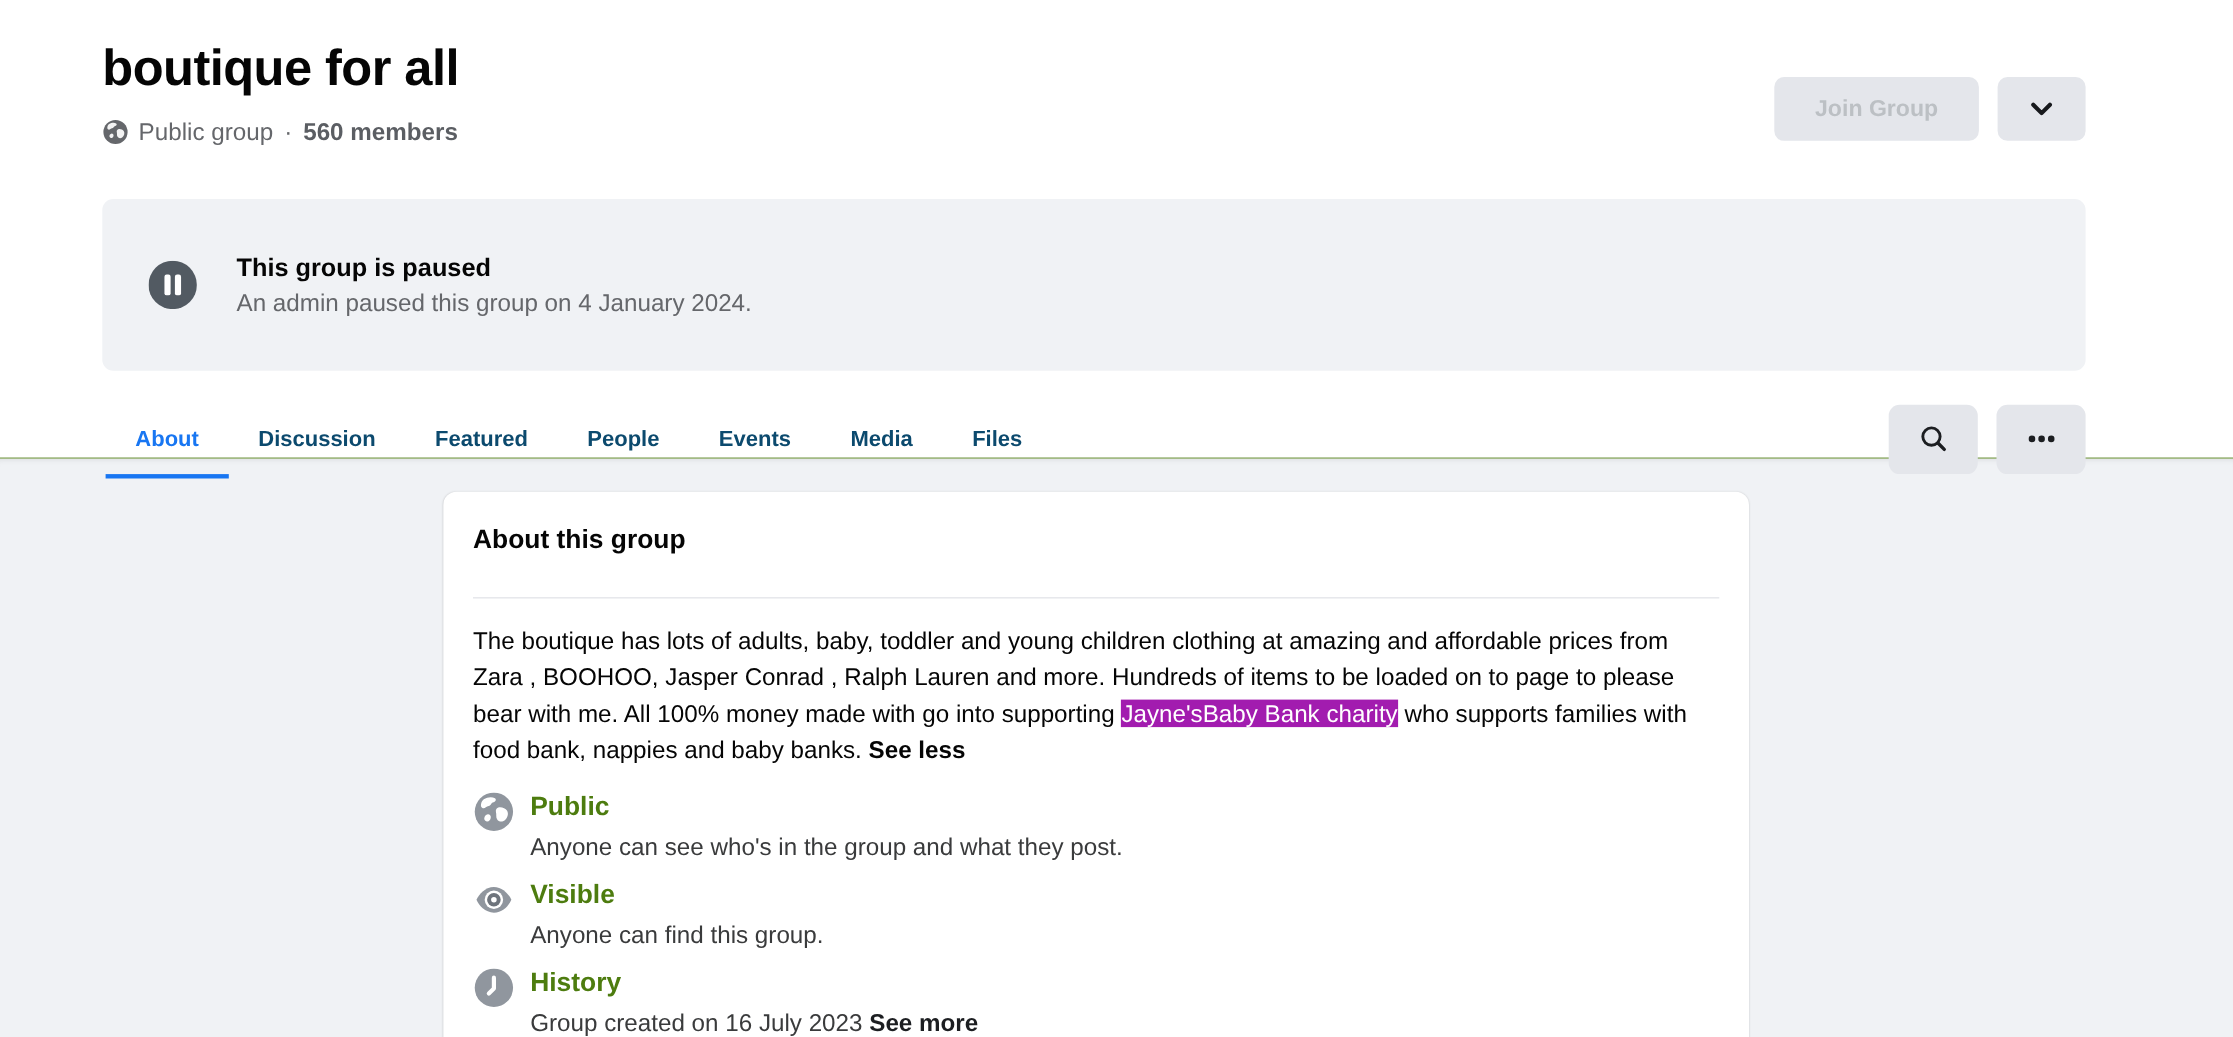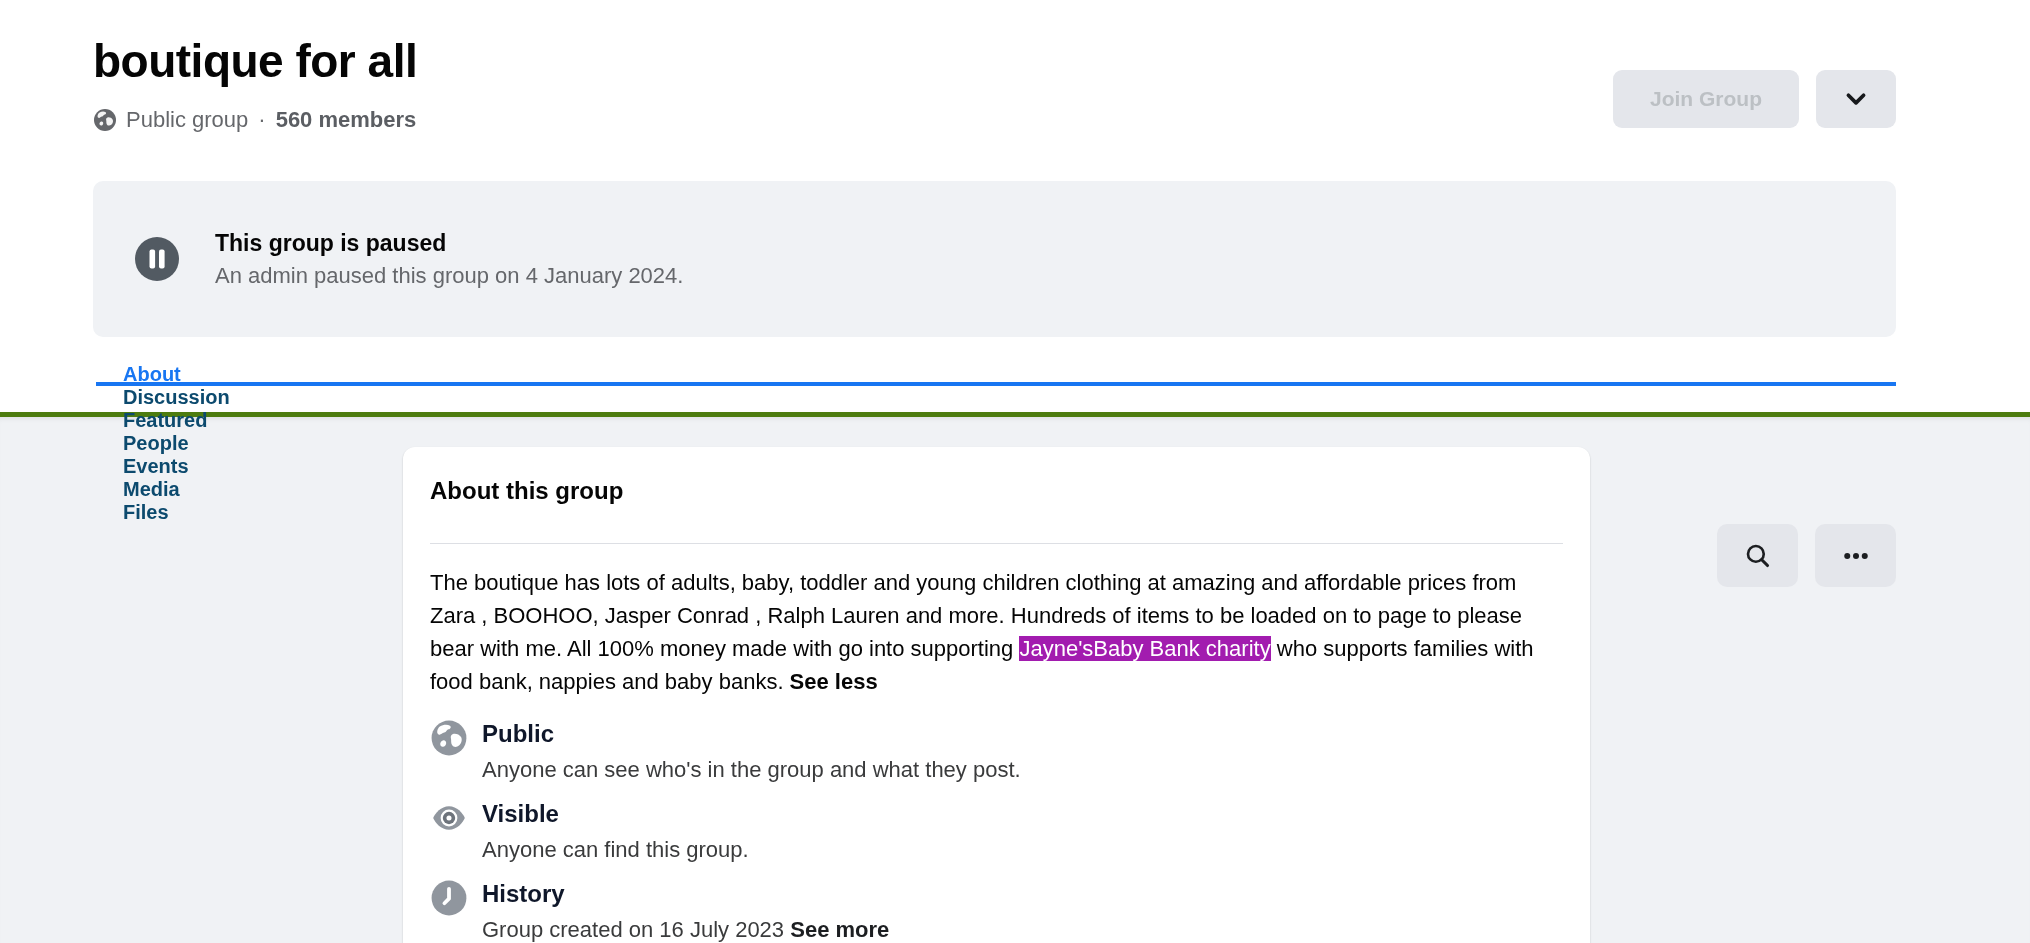--- a/index.html
+++ b/index.html
@@ -4,21 +4,21 @@
 <style>
   * { box-sizing: border-box; }
   html,body { margin:0; padding:0; }
   body {
     width:2030px; height:943px; overflow:hidden;
     background:#fff; color:#050505;
     font-family:"Liberation Sans", sans-serif;
     -webkit-font-smoothing:antialiased;
   }
   
-  .group-header { background:#fff; height:417px; border-bottom:5px solid #4d7c0f; }
+  .group-header { background:#fff; height:417px; border-bottom:1px solid #4d7c0f; }
   .header-top { display:flex; justify-content:space-between; align-items:flex-start;
                 padding:32px 134px 0 93px; }
   .group-title { margin:0 0 16px; font-size:46px; line-height:58px; font-weight:700;
                  letter-spacing:-0.5px; color:#050505; }
   .subtitle { display:flex; align-items:center; gap:9px; font-size:22px; color:#65676B; height:28px; }
   .subtitle .sep { margin:0 1px; }
   .members { font-weight:700; color:#5b5e63; }
   .header-actions { display:flex; gap:17px; margin-top:38px; }
   .btn { border:none; border-radius:9px; background:#E4E6EB; cursor:pointer;
          display:flex; align-items:center; justify-content:center;
@@ -27,21 +27,21 @@
   .btn-chevron { width:80px; height:58px; }
   
   .paused-banner { margin:47px 134px 0 93px; height:156px; background:#F0F2F5;
                    border-radius:10px; display:flex; align-items:center; gap:36px;
                    padding-left:42px; }
   .pause-icon { width:44px; height:44px; flex:none; }
   .banner-title { font-size:23px; font-weight:700; color:#050505; line-height:30px; }
   .banner-subtitle { font-size:22px; color:#65676B; line-height:30px; margin-top:3px; }
   
   .tabs { display:flex; align-items:stretch; height:72px; margin-top:26px;
-          padding:0 134px 0 96px;flex-direction:column; }
+          padding:0 134px 0 96px; }
   .tab { position:relative; display:flex; align-items:center; padding:0 27px;
          font-size:20px; font-weight:600; color:#0c4a6e; cursor:pointer; white-space:nowrap; }
   .tab.active { color:#1876F2; }
   .tab.active::after { content:""; position:absolute; left:0; right:0; bottom:0;
                        height:4px; background:#1876F2; }
   .tab-actions { margin-left:auto; display:flex; align-items:center; gap:17px; }
   .icon-btn { width:81px; height:63px; border:none; border-radius:10px; background:#E4E6EB;
               display:flex; align-items:center; justify-content:center; cursor:pointer; }
   
   .content { background:#F0F2F5; height:526px; padding-top:30px;
@@ -51,21 +51,21 @@
           padding:28px 27px; }
   .card-heading { margin:0; font-size:24px; font-weight:700; line-height:32px; }
   .card-divider { border:none; border-top:1px solid #DDDFE4; margin:36px 0 0; }
   .group-desc { margin:22px 0 0; font-size:22px; line-height:33px; max-width:1135px; color:#050505; }
   .highlight { background:#a21caf; color:#fff; }
   .bold-link { font-weight:700; cursor:pointer; }
   .info-row { display:flex; align-items:flex-start; gap:14px; margin-top:14px; }
   .info-row.first { margin-top:20px; }
   .info-icon { width:38px; height:38px; flex:none; margin-top:1px; }
   .info-icon.eye { margin-top:6px; }
-  .info-title { margin:0; font-size:24px; font-weight:700; line-height:32px; color:#0f172a; }
+  .info-title { margin:0; font-size:24px; font-weight:700; line-height:32px; color:#4d7c0f; }
   .info-desc { margin-top:6px; font-size:22px; line-height:28px; color:#3A3B3C; }
   .see-more { font-weight:700; color:#1c1e21; cursor:pointer; }
 </style>
 </head>
 <body>
 
 <header class="group-header">
   <div class="header-top">
     <div class="header-left">
       <h1 class="group-title">boutique for all</h1>

